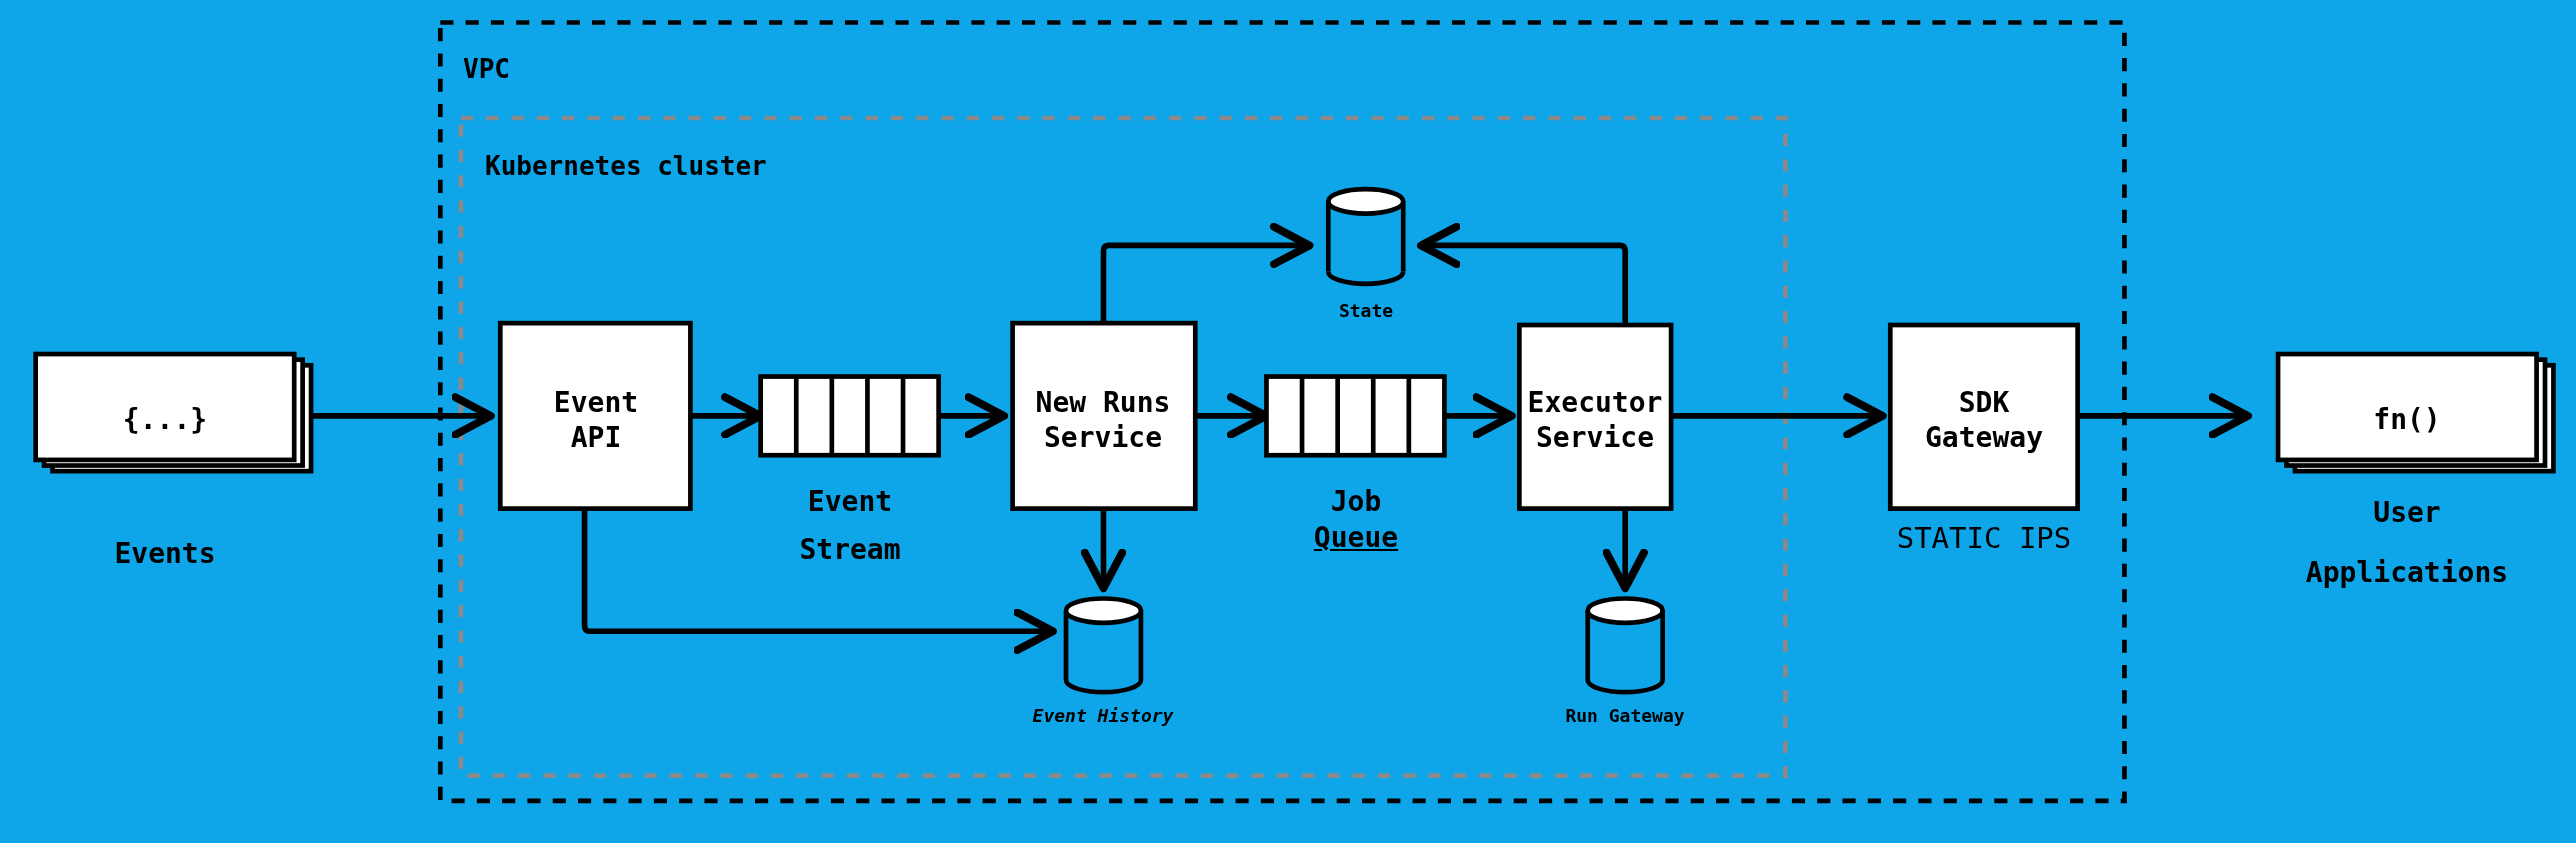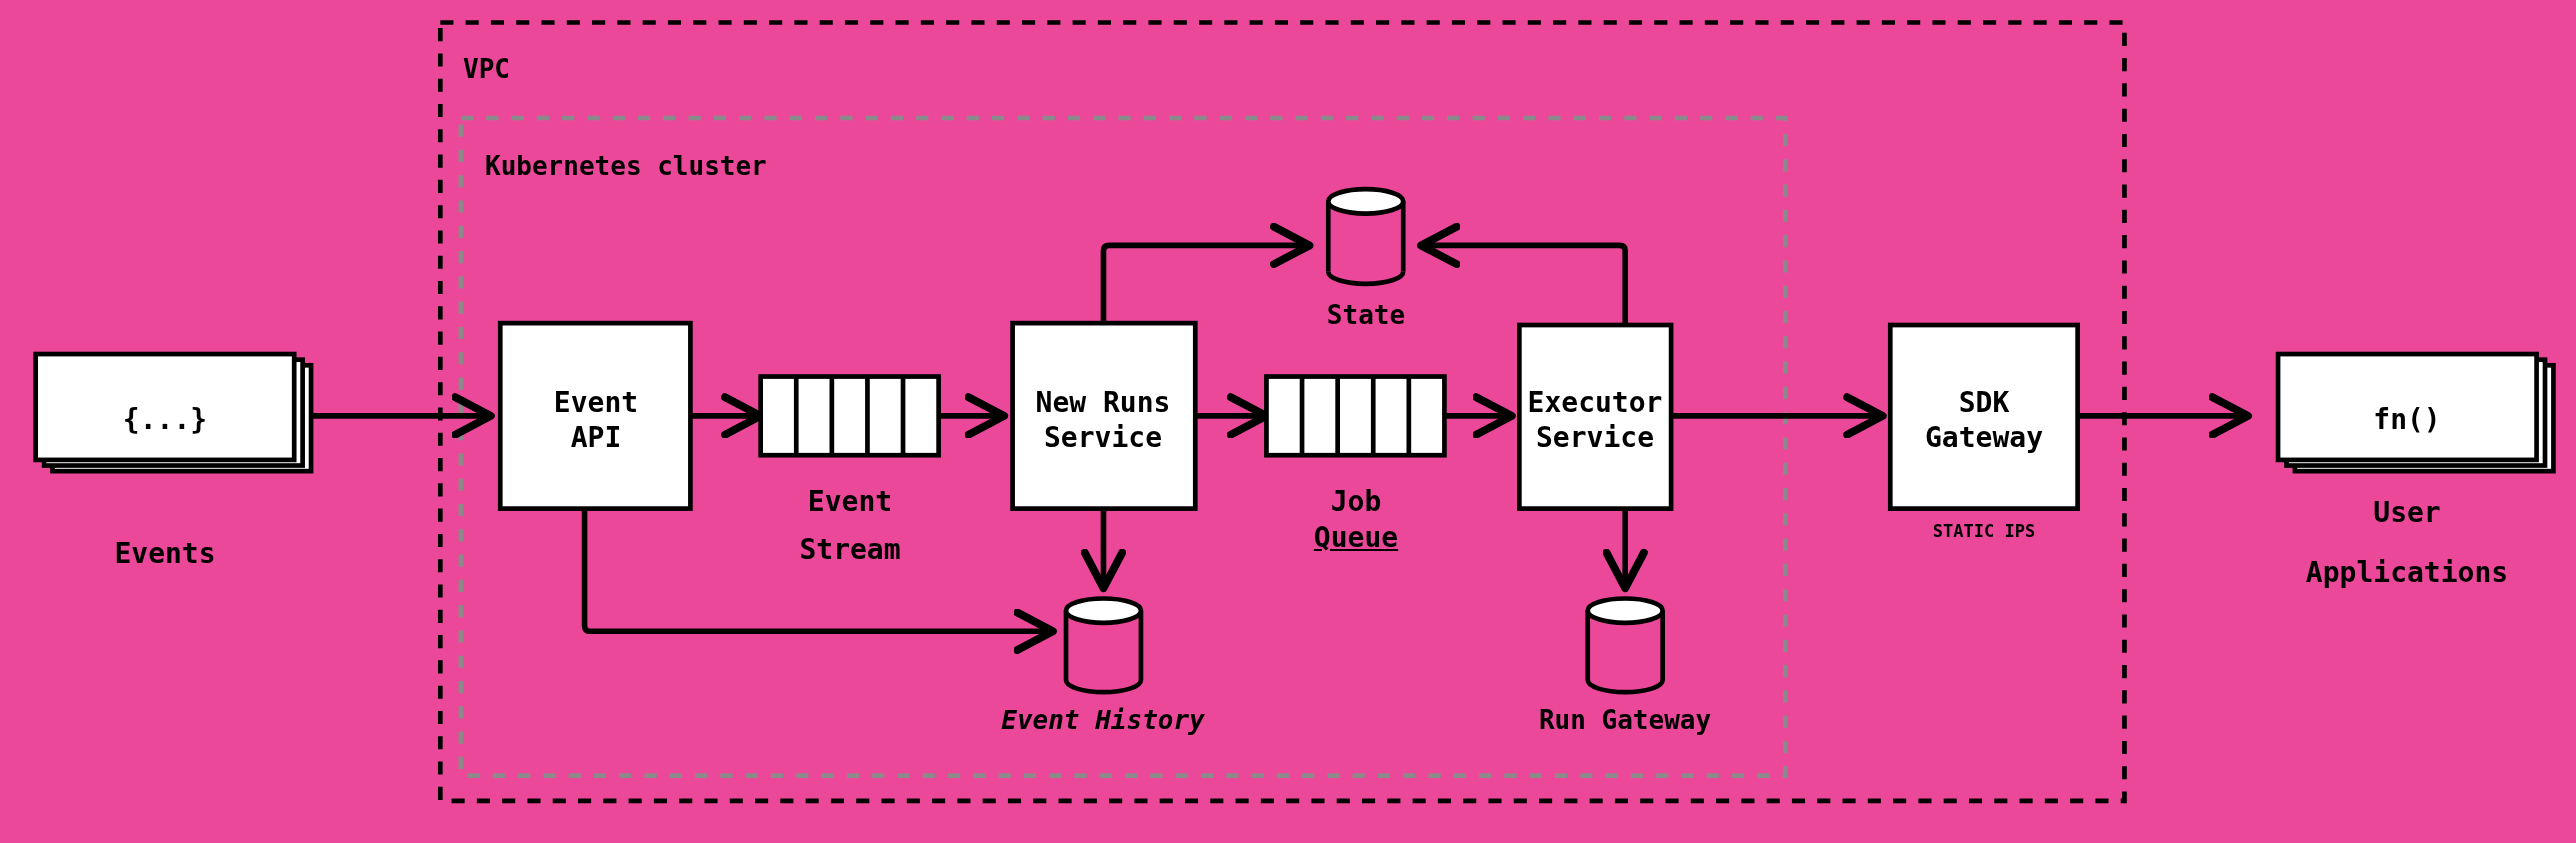--- a/index.html
+++ b/index.html
@@ -7,21 +7,21 @@
     padding: 0;
     background: #ffffff;
   }
   body {
     font-family: "DejaVu Sans Mono", monospace;
   }
   #stage {
     position: relative;
     width: 2576px;
     height: 843px;
-    background: #ec4899;
+    background: #0ea5e9;
     overflow: hidden;
   }
   #diagram-svg {
     position: absolute;
     left: 0;
     top: 0;
     width: 2576px;
     height: 843px;
   }
   .lbl {
@@ -33,29 +33,29 @@
     line-height: 1.18;
     font-weight: bold;
   }
   .lbl.node-label {
     font-size: 28px;
   }
   .lbl.caption-below {
     font-size: 28px;
   }
   .lbl.small-caption {
-    font-size: 26px;
+    font-size: 18px;
   }
   .lbl.zone-title {
     font-size: 26px;
     text-align: left;
   }
   .lbl.thin {
-    font-weight: bold;
-    font-size: 17px;
+    font-weight: normal;
+    font-size: 29px;
   }
   .centerer {
     transform: translateX(-50%);
   }
 </style>
 </head>
 <body>
 
 <div id="stage">
 

